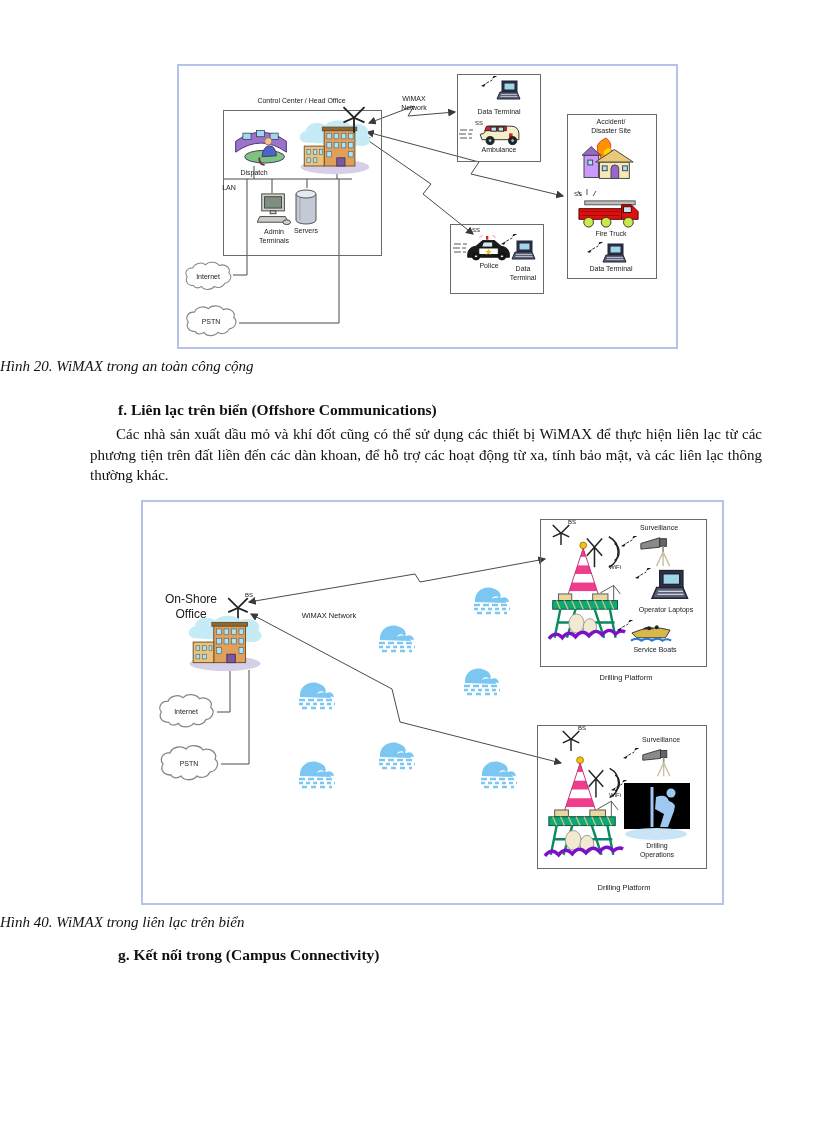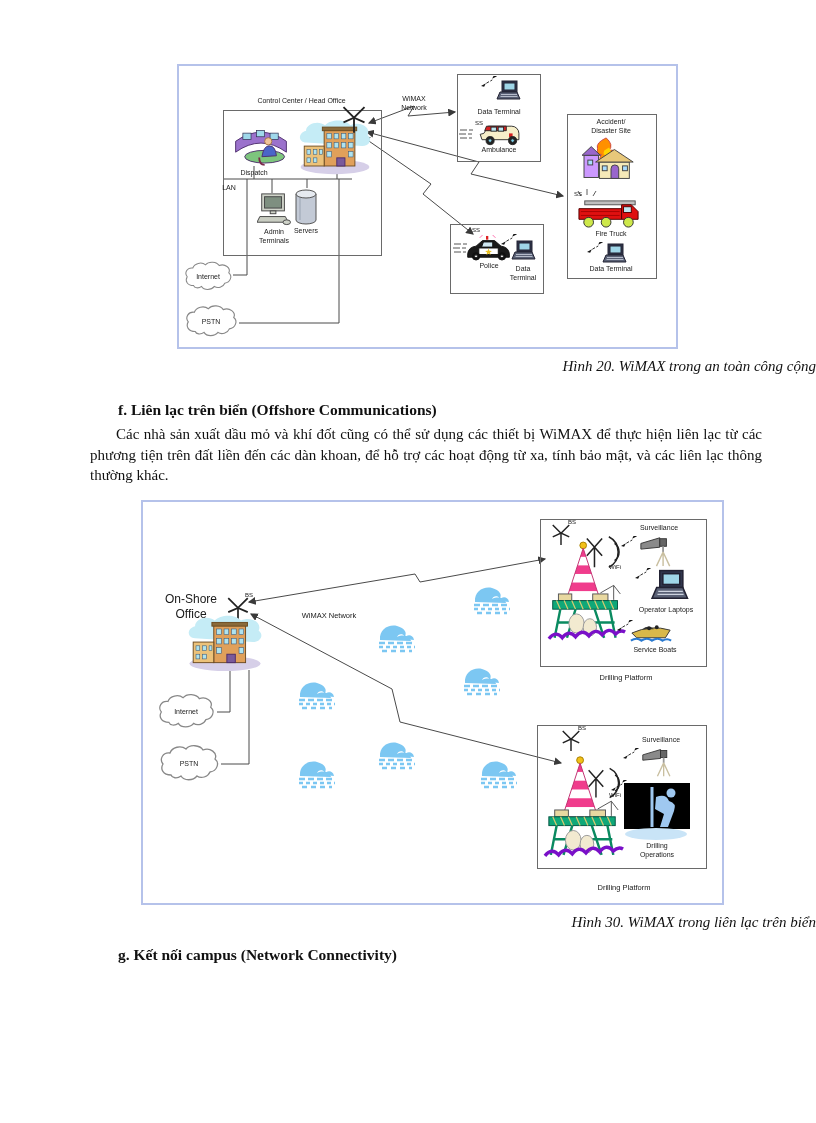--- a/index.html
+++ b/index.html
@@ -5,21 +5,21 @@
   html,body{margin:0;padding:0;background:#fff;}
   .page{position:relative;width:816px;height:1123px;background:#fff;overflow:hidden;
         font-family:"Liberation Serif",serif;color:#111;}
   .frame{position:absolute;border:2px solid #b5c2ea;background:#fff;}
   .box{position:absolute;border:1px solid #6a6a6a;}
   .lbl{position:absolute;font:7px/1.25 "Liberation Sans",sans-serif;color:#1a1a1a;
        text-align:center;white-space:pre-line;}
   .lbl.small{font-size:6px;}
   .icon{position:absolute;}
   .overlay{position:absolute;left:0;top:0;pointer-events:none;}
-  .doc-caption{position:absolute;left:0;width:100%;text-align:right;
+  .doc-caption{position:absolute;left:0;width:100%;text-align:left;
                font:italic 15px "Liberation Serif",serif;}
   .doc-heading{position:absolute;font:bold 15.5px "Liberation Serif",serif;}
   .doc-body{position:absolute;font:15px/20.5px "Liberation Serif",serif;
             text-align:justify;text-indent:26px;}
   .pagenum{position:absolute;left:0;width:100%;text-align:center;
            font:14px "Liberation Serif",serif;}
   .cloud-lbl{position:absolute;inset:0;display:flex;align-items:center;justify-content:center;
              font:7px "Liberation Sans",sans-serif;color:#222;}
 </style>
 </head>
@@ -499,17 +499,17 @@
         <use href="#sym-radio"></use>
       </svg>
     <svg class="icon" style="left:479px;top:281px" width="70" height="58">
         <use href="#sym-driller"></use>
       </svg>
     <div class="lbl" style="left:483px;top:340px;width:62px;">Drilling
 Operations</div>
     <div class="lbl" style="left:426px;top:381px;width:110px;font-size:7.5px;">Drilling Platform</div>
   </div>
 
-  <div class="doc-caption" style="top:914px;">Hình 30. WiMAX trong liên lạc trên biển</div>
-
-  <div class="doc-heading" style="left:118px;top:946px;">g. Kết nối campus (Network Connectivity)</div>
+  <div class="doc-caption" style="top:914px;">Hình 40. WiMAX trong liên lạc trên biển</div>
+
+  <div class="doc-heading" style="left:118px;top:946px;">g. Kết nối trong (Campus Connectivity)</div>
 
 </div>
 
 </body></html>

